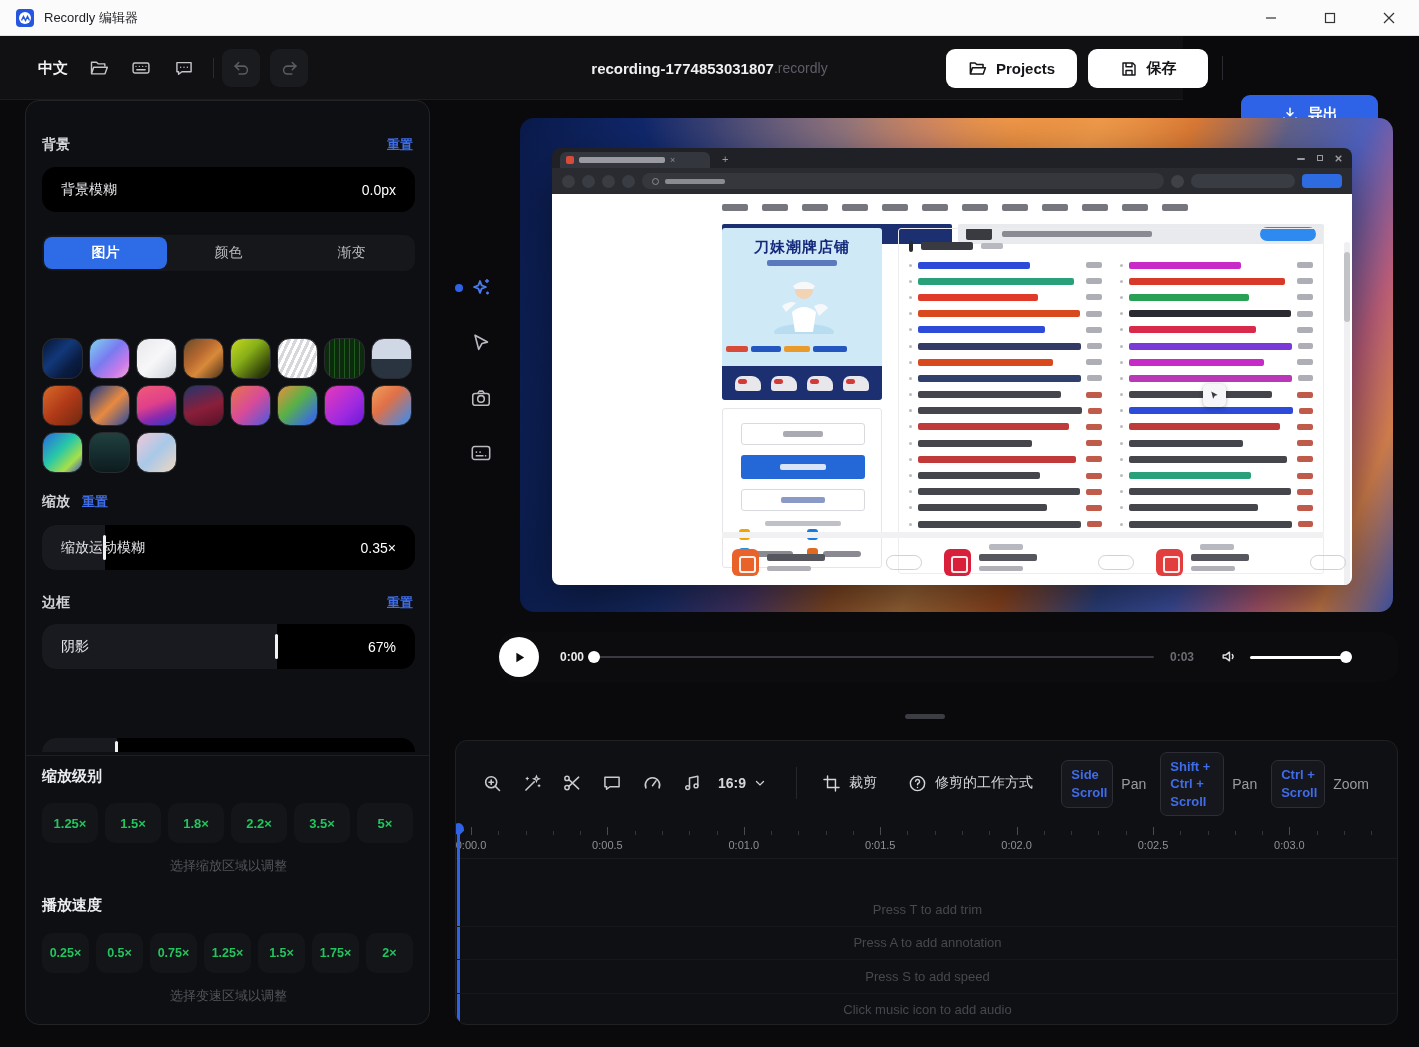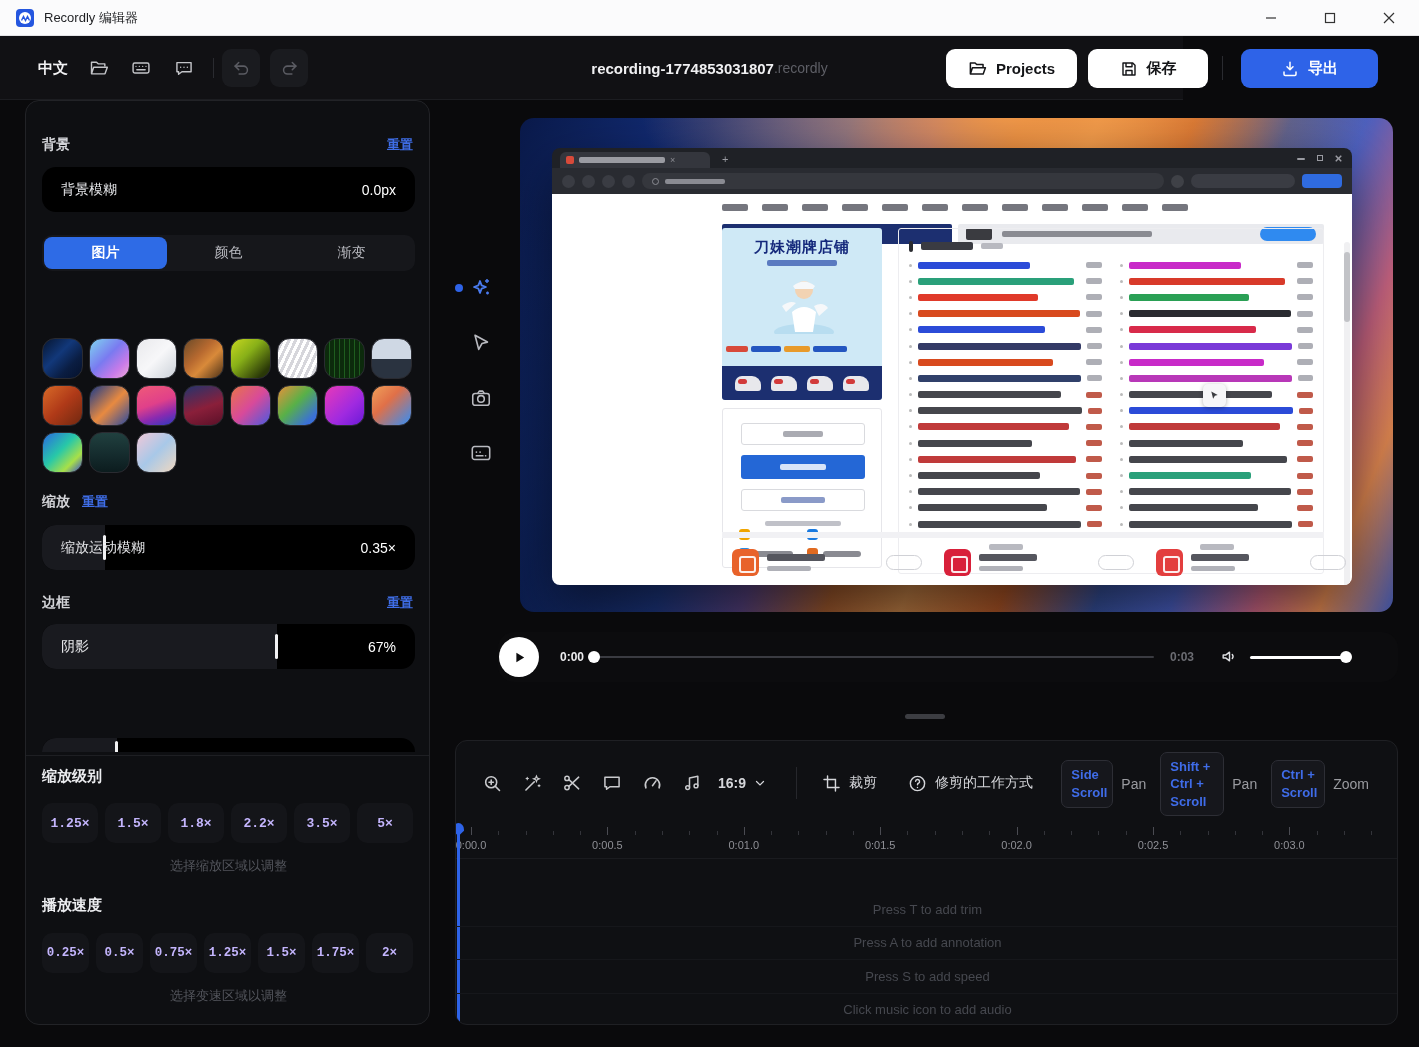--- a/index.html
+++ b/index.html
@@ -19,42 +19,42 @@
   .topbar { left:0; top:36px; width:1183px; height:64px; background:#111114; border-bottom:1px solid #1c1d21; }
   .lang { left:38px; top:0; height:64px; display:flex; align-items:center; color:#f2f2f4; font-size:15px; font-weight:bold; }
   .tb-icon { top:17px; width:30px; height:30px; display:flex; align-items:center; justify-content:center; color:#c4c5c9; }
   .tb-sep { left:213px; top:22px; width:1px; height:20px; background:#2a2b30; }
   .histbtn { top:13px; width:38px; height:38px; border-radius:9px; background:#1a1b1f; display:flex; align-items:center; justify-content:center; color:#5b5c63; }
   .filename-wrap { left:0; top:0; width:1419px; height:64px; display:flex; align-items:center; justify-content:center; pointer-events:none; }
   .filename { font-size:15px; font-weight:bold; color:#f0f0f2; }
   .fileext { font-size:14px; color:#5e5f66; }
   .hdr-btn { top:13px; height:39px; border-radius:9px; display:flex; align-items:center; justify-content:center; gap:9px; font-size:15px; font-weight:bold; }
   .hdr-btn.light { background:#ffffff; color:#141518; }
-  .hdr-btn.blue { background:#2e63e8; color:#ffffff; }
+  .hdr-btn.blue { background:#2e63e8; color:#ffffff;margin-top:46px; }
   .hdr-sep { left:1222px; top:20px; width:1px; height:24px; background:#2a2b30; }
 
   
   .sidebar { left:25px; top:100px; width:405px; height:925px; background:#0e0f12; border:1px solid #222327; border-radius:14px; overflow:hidden; }
   .sec-head { font-size:14px; color:#d3d4d8; font-weight:bold; }
   .reset-link { font-size:13px; color:#3f6ee8; font-weight:bold; }
   .slider { left:16px; width:373px; height:45px; background:#000; border-radius:14px; overflow:hidden; }
   .slider-fill { position:absolute; left:0; top:0; bottom:0; background:#191a1f; }
   .slider-handle { position:absolute; top:10px; width:3px; height:25px; border-radius:2px; background:#f2f2f4; }
   .slider-label { position:absolute; left:19px; top:0; height:45px; display:flex; align-items:center; font-size:14px; color:#e4e5e8; }
   .slider-value { position:absolute; right:19px; top:0; height:45px; display:flex; align-items:center; font-size:14px; color:#fff; }
   .tabs { left:16px; width:373px; height:36px; background:#16171b; border-radius:10px; display:flex; padding:2px; }
   .tab { flex:1; display:flex; align-items:center; justify-content:center; font-size:14px; color:#b9bac0; border-radius:8px; }
   .tab.active { background:#2e6be6; color:#fff; font-weight:bold; }
   .upload-btn { left:16px; width:373px; height:36px; border:1px solid #2c2d33; background:#131418; border-radius:10px; display:flex; align-items:center; justify-content:center; gap:9px; color:#d8d9dd; font-size:14px; }
   .thumbs { left:16px; width:373px; display:flex; flex-wrap:wrap; gap:6px; }
   .thumb { width:41px; height:41px; border-radius:13px; border:1px solid #2a2b31; }
   .side-divider { left:0; width:405px; height:1px; background:#1e1f23; }
   .big-head { font-size:15px; color:#ecedf0; font-weight:bold; }
   .opt-row { left:16px; width:373px; display:flex; gap:7px; }
-  .opt-btn { height:40px; border-radius:10px; background:#141519; color:#c4b5fd; font-size:13px; font-weight:bold; display:flex; align-items:center; justify-content:center;font-family:Liberation Mono, monospace; }
+  .opt-btn { height:40px; border-radius:10px; background:#141519; color:#22c55e; font-size:13px; font-weight:bold; display:flex; align-items:center; justify-content:center; }
   .opt-hint { left:16px; width:373px; text-align:center; font-size:13px; color:#53555c; }
 
   
   .rail-btn { left:466px; width:30px; height:30px; display:flex; align-items:center; justify-content:center; color:#b9bac0; }
   .rail-dot { left:455px; width:8px; height:8px; border-radius:50%; background:#2e63e8; }
 
   
   .preview { left:520px; top:118px; width:873px; height:494px; border-radius:14px; overflow:hidden;
     background:
       radial-gradient(ellipse 60% 35% at 56% 0%, rgba(242,154,74,.95), rgba(242,154,74,0) 70%),

